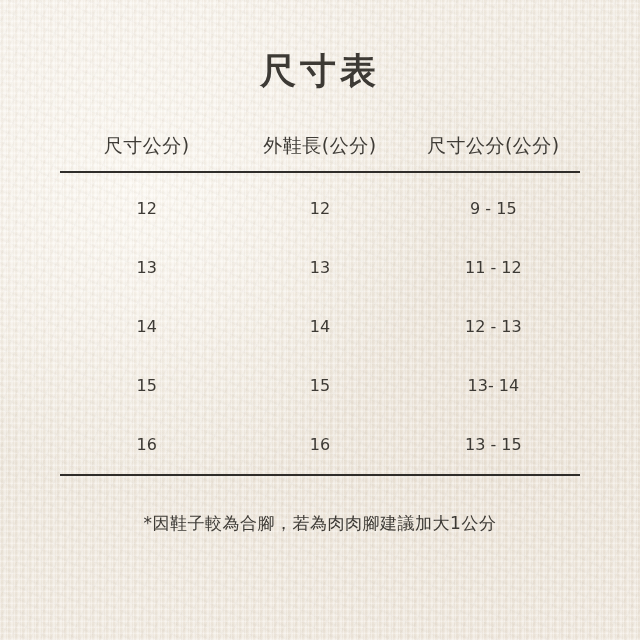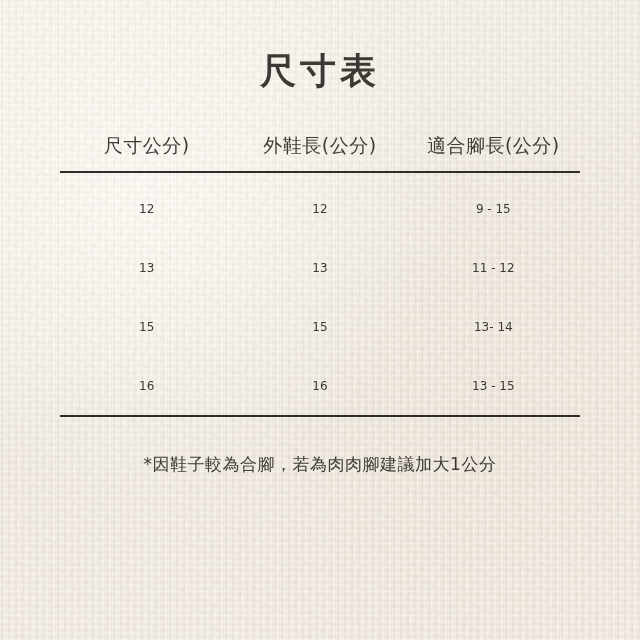--- a/index.html
+++ b/index.html
@@ -97,21 +97,21 @@
     text-align: center;
     letter-spacing: 0.5px;
     font-family: "DejaVu Sans", "Liberation Sans", sans-serif;
   }
 
   table.size-table thead tr {
     border-bottom: 2px solid #2f2d2a;
   }
 
   table.size-table td {
-    font-size: 12px;
+    font-size: 16px;
     color: #3d3a35;
     text-align: center;
     height: 59px;
     padding: 0;
     font-family: "DejaVu Sans", "Liberation Sans", sans-serif;
   }
 
   table.size-table tbody tr:first-child td {
     padding-top: 6px;
   }
@@ -138,33 +138,38 @@
   <div class="content">
 
     <h1 class="title">尺寸表</h1>
 
     <div class="table-wrap">
       <table class="size-table">
         <thead>
           <tr>
             <th>尺寸公分)</th>
             <th>外鞋長(公分)</th>
-            <th>適合腳長(公分)</th>
+            <th>尺寸公分(公分)</th>
           </tr>
         </thead>
         <tbody>
           <tr>
             <td>12</td>
             <td>12</td>
             <td>9 - 15</td>
           </tr>
           <tr>
             <td>13</td>
             <td>13</td>
             <td>11 - 12</td>
+          </tr>
+          <tr>
+            <td>14</td>
+            <td>14</td>
+            <td>12 - 13</td>
           </tr>
           <tr>
             <td>15</td>
             <td>15</td>
             <td>13- 14</td>
           </tr>
           <tr>
             <td>16</td>
             <td>16</td>
             <td>13 - 15</td>

